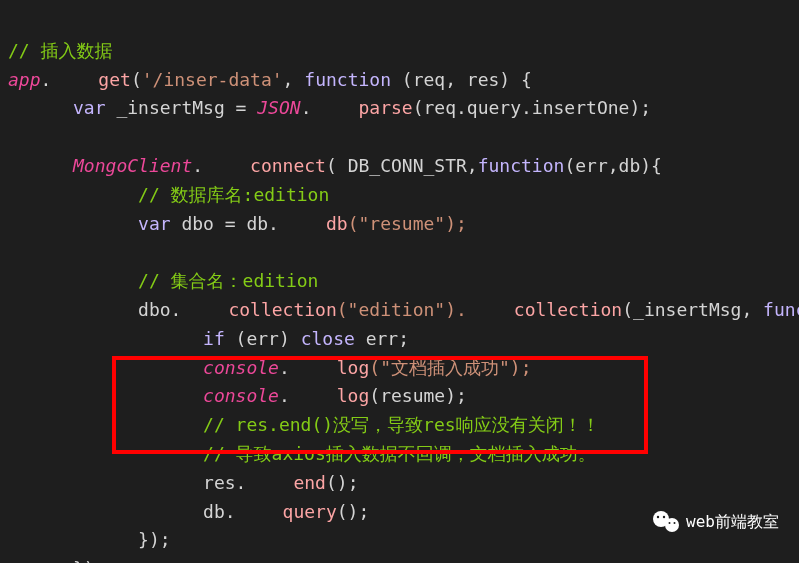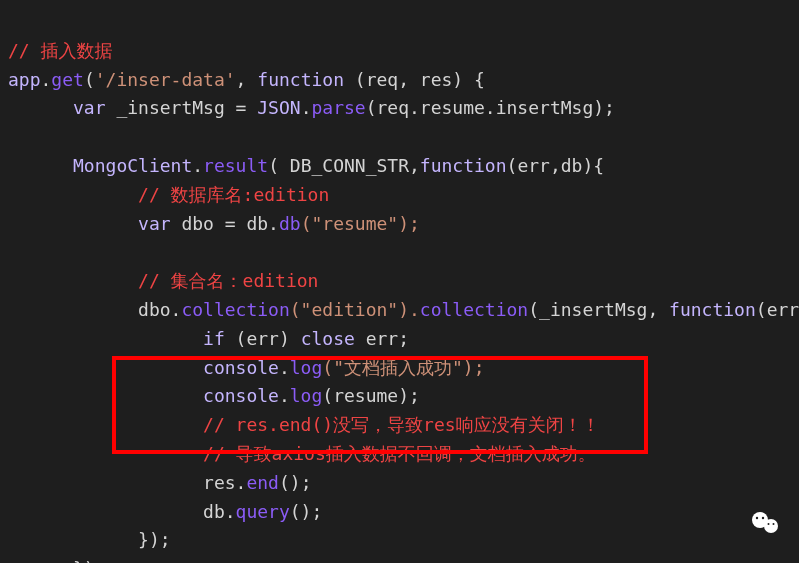--- a/index.html
+++ b/index.html
@@ -16,24 +16,24 @@
       padding: 8px;
       width: 799px;
       height: 563px;
       overflow: hidden;
       position: relative;
     }
     .code-container {
       white-space: pre;
       position: relative;
     }
-    .comment { color: #ef4444; }
+    .comment { color: #84cc16; }
     .keyword { color: #c4b5fd; }
-    .variable { color: #c4b5fd; }
-    .function-name { color: #8b5cf6; }
+    .variable { color: #ec4899; font-style: italic; }
+    .function-name { color: #fca5a5; margin-left: 47px; }
     .string { color: #ce9178; }
     .plain { color: #d4d4d4; }
     
     .highlight-box {
       position: absolute;
       border: 4px solid #ff0000;
       pointer-events: none;
     }
     
     .watermark {
@@ -57,23 +57,23 @@
       width: 100%;
       height: 100%;
     }
   </style>
 </head>
 <body>
 
 <div class="code-container">
 <span class="comment">// 插入数据</span>
 <span class="variable">app</span><span class="plain">.</span><span class="function-name">get</span><span class="plain">(</span><span class="string">'/inser-data'</span><span class="plain">, </span><span class="keyword">function</span><span class="plain"> (req, res) {</span>
-      <span class="keyword">var</span><span class="plain"> _insertMsg = </span><span class="variable">JSON</span><span class="plain">.</span><span class="function-name">parse</span><span class="plain">(req.resume.insertMsg);</span>
+      <span class="keyword">var</span><span class="plain"> _insertMsg = </span><span class="variable">JSON</span><span class="plain">.</span><span class="function-name">parse</span><span class="plain">(req.query.insertOne);</span>
 
-      <span class="variable">MongoClient</span><span class="plain">.</span><span class="function-name">result</span><span class="plain">( DB_CONN_STR,</span><span class="keyword">function</span><span class="plain">(err,db){</span>
+      <span class="variable">MongoClient</span><span class="plain">.</span><span class="function-name">connect</span><span class="plain">( DB_CONN_STR,</span><span class="keyword">function</span><span class="plain">(err,db){</span>
             <span class="comment">// 数据库名:edition</span>
             <span class="keyword">var</span><span class="plain"> dbo = db.</span><span class="function-name">db</span><span class="string">("resume");</span>
 
             <span class="comment">// 集合名：edition</span>
             <span class="plain">dbo.</span><span class="function-name">collection</span><span class="string">("edition").</span><span class="function-name">collection</span><span class="plain">(_insertMsg, </span><span class="keyword">function</span><span class="plain">(err, result){</span>
                   <span class="keyword">if</span><span class="plain"> (err) </span><span class="keyword">close</span><span class="plain"> err;</span>
                   <span class="variable">console</span><span class="plain">.</span><span class="function-name">log</span><span class="string">("文档插入成功");</span>
                   <span class="variable">console</span><span class="plain">.</span><span class="function-name">log</span><span class="plain">(resume);</span>
                   <span class="comment">// res.end()没写，导致res响应没有关闭！！</span>
                   <span class="comment">// 导致axios插入数据不回调，文档插入成功。</span>
@@ -90,13 +90,14 @@
   <span class="wechat-icon">
     <svg viewBox="0 0 28 24" fill="#ffffff">
       <circle cx="9" cy="9" r="8"></circle>
       <circle cx="20" cy="15" r="7"></circle>
       <circle cx="6" cy="7" r="1.2" fill="#1e1e1e"></circle>
       <circle cx="12" cy="7" r="1.2" fill="#1e1e1e"></circle>
       <circle cx="17.5" cy="13" r="1" fill="#1e1e1e"></circle>
       <circle cx="22.5" cy="13" r="1" fill="#1e1e1e"></circle>
     </svg>
   </span>
+  <span>web前端教室</span>
 </div>
 
 </body></html>

